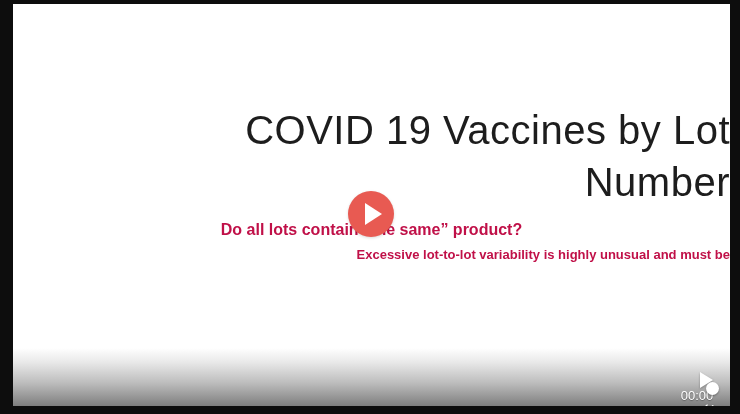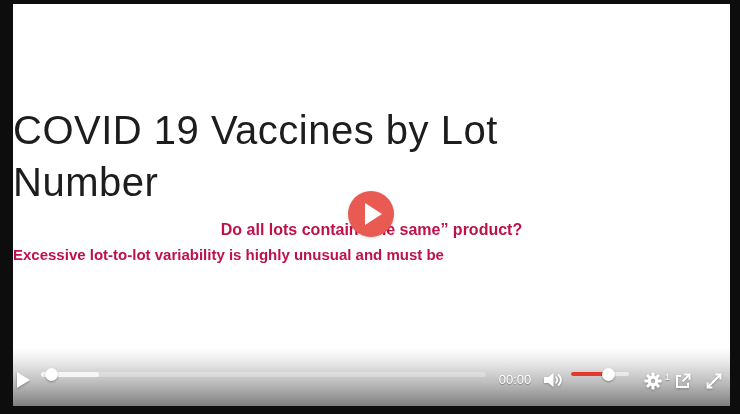--- a/index.html
+++ b/index.html
@@ -10,35 +10,35 @@
     font-family:"Liberation Sans",sans-serif;
     overflow:hidden;
   }
   .video{
     position:absolute;left:13px;top:4px;width:717px;height:402px;
     background:#ffffff;overflow:hidden;
   }
   
   .slide-title{
     position:absolute;top:100px;left:0;right:0;
-    text-align:left;
+    text-align:right;
     font-size:40px;line-height:52px;font-weight:400;
     color:var(--title-color,#1d1d1d);
     letter-spacing:0.5px;
   }
   .slide-sub1{
     position:absolute;top:215px;left:0;right:0;
     text-align:center;
     font-size:16px;line-height:22px;font-weight:700;
     color:var(--subtitle-red,#c01048);
   }
   .slide-sub2{
     position:absolute;top:240px;left:0;right:0;
-    text-align:left;
-    font-size:15px;line-height:22px;font-weight:700;
+    text-align:right;
+    font-size:13px;line-height:22px;font-weight:700;
     color:var(--subtitle-red,#c01048);
   }
   
   .play-overlay{
     position:absolute;left:335px;top:187px;width:46px;height:46px;
     border-radius:50%;
     background:var(--overlay-red,#e85a52);
     cursor:pointer;
     box-shadow:0 1px 3px rgba(0,0,0,0.15);
   }
@@ -49,22 +49,23 @@
     border-top:11px solid transparent;
     border-bottom:11px solid transparent;
   }
   
   .controls-bar{
     position:absolute;left:0;right:0;bottom:0;height:58px;
     background:linear-gradient(to bottom,#ffffff 0%,#e8e8e8 25%,#bdbdbd 60%,#7e7e7e 100%);
   }
   .controls-row{
     position:absolute;left:0;right:0;bottom:4px;height:30px;
-    display:flex;align-items:flex-start;
+    display:flex;align-items:flex-end;
     padding:0 6px 0 0;
+    flex-direction:column;
   }
   .btn{display:flex;align-items:center;justify-content:center;cursor:pointer;flex:0 0 auto;}
   .icon-svg{filter:drop-shadow(0 1px 1px rgba(0,0,0,0.25));display:block;}
   .play-btn{width:20px;margin-right:8px;}
   .play-btn .tri{
     width:0;height:0;
     border-left:13px solid #fff;
     border-top:8px solid transparent;
     border-bottom:8px solid transparent;
     filter:drop-shadow(0 1px 1px rgba(0,0,0,0.3));

